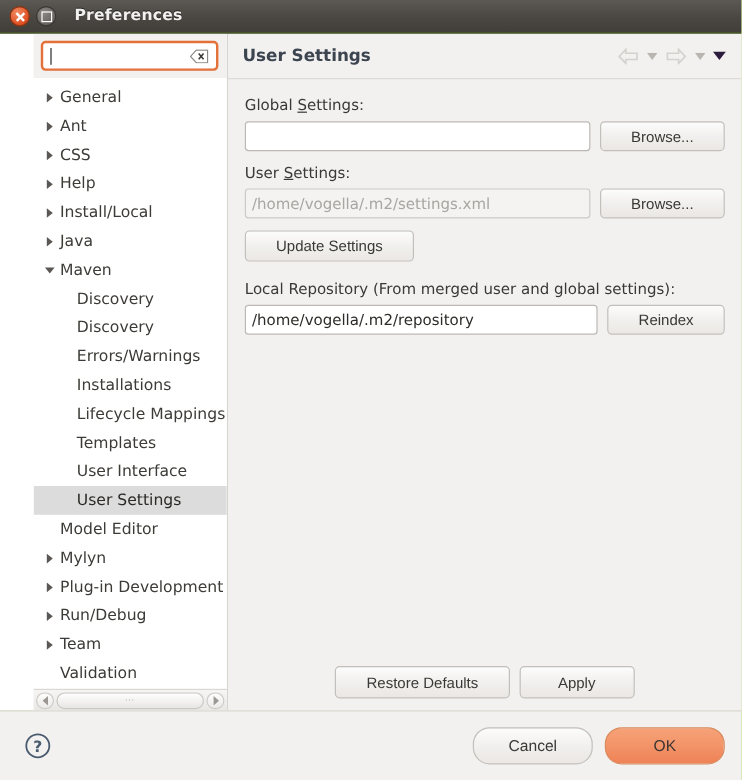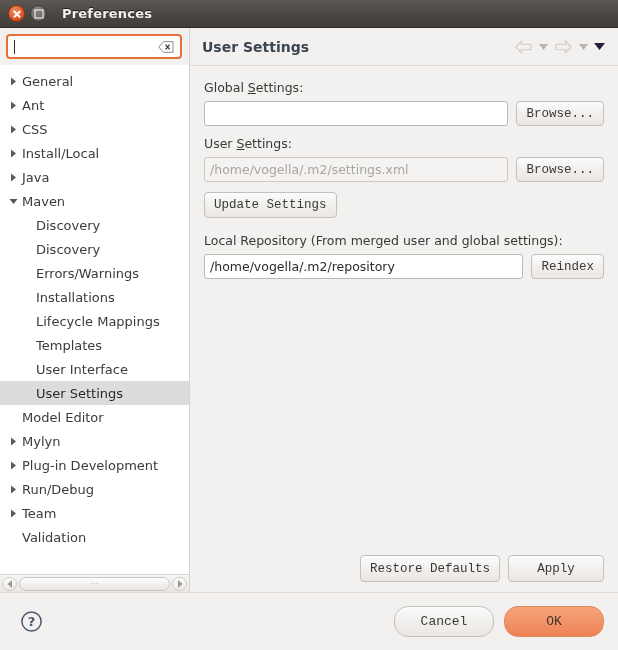--- a/index.html
+++ b/index.html
@@ -78,20 +78,21 @@
 
   
   .sidebar {
     width: 190px;
     flex: 0 0 190px;
     display: flex;
     flex-direction: column;
     background: #ffffff;
     border-right: 1px solid #d7d3cf;
     min-height: 0;
+    padding-left: 28px;
   }
   .search-wrap {
     padding: 6px 7px 6px 6px;
     background: #f2f1f0;
     flex: 0 0 auto;
   }
   .search-box {
     position: relative;
     height: 25px;
     background: #ffffff;
@@ -241,40 +242,40 @@
     padding: 0 5px;
     outline: none;
     min-width: 0;
   }
   .tfield.disabled {
     background: #f4f3f2;
     color: #a9a5a1;
     border-color: #cdc9c5;
   }
   .btn {
-    font-family: Liberation Mono, monospace;
+    font-family: Liberation Sans, sans-serif;
     font-size: 12.5px;
     color: #3a3935;
     background: linear-gradient(to bottom, #fcfcfc 0%, #f2f0ee 50%, #eae7e4 100%);
     border: 1px solid #c3bfbb;
     border-radius: 4px;
-    padding: 0 9px;
+    padding: 0 25px;
     height: 26px;
     cursor: default;
     white-space: nowrap;
   }
   .btn-sm { height: 25px; }
   .spacer-top { margin-top: 14px; }
   .label-local { margin-bottom: 6px; margin-top: 15px; }
 
   .content-footer {
     flex: 0 0 auto;
     padding: 0 14px 10px 14px;
     display: flex;
-    justify-content: flex-end;
+    justify-content: center;
     gap: 8px;
   }
   .footer-btn { min-width: 96px; height: 27px; }
 
   
   .dialog-bar {
     flex: 0 0 58px;
     border-top: 1px solid #dedad6;
     background: #f2f1f0;
     display: flex;
@@ -346,20 +347,28 @@
             </span>
             <span class="tlabel">Ant</span>
           </div>
           <div class="tnode lvl1">
             <span class="twist">
               <svg width="7" height="9" viewBox="0 0 7 9">
                 <path d="M1 0.5 L1 8.5 L6 4.5 Z" fill="#5a5754"></path>
               </svg>
             </span>
             <span class="tlabel">CSS</span>
+          </div>
+          <div class="tnode lvl1">
+            <span class="twist">
+              <svg width="7" height="9" viewBox="0 0 7 9">
+                <path d="M1 0.5 L1 8.5 L6 4.5 Z" fill="#5a5754"></path>
+              </svg>
+            </span>
+            <span class="tlabel">Help</span>
           </div>
           <div class="tnode lvl1">
             <span class="twist">
               <svg width="7" height="9" viewBox="0 0 7 9">
                 <path d="M1 0.5 L1 8.5 L6 4.5 Z" fill="#5a5754"></path>
               </svg>
             </span>
             <span class="tlabel">Install/Local</span>
           </div>
           <div class="tnode lvl1">

